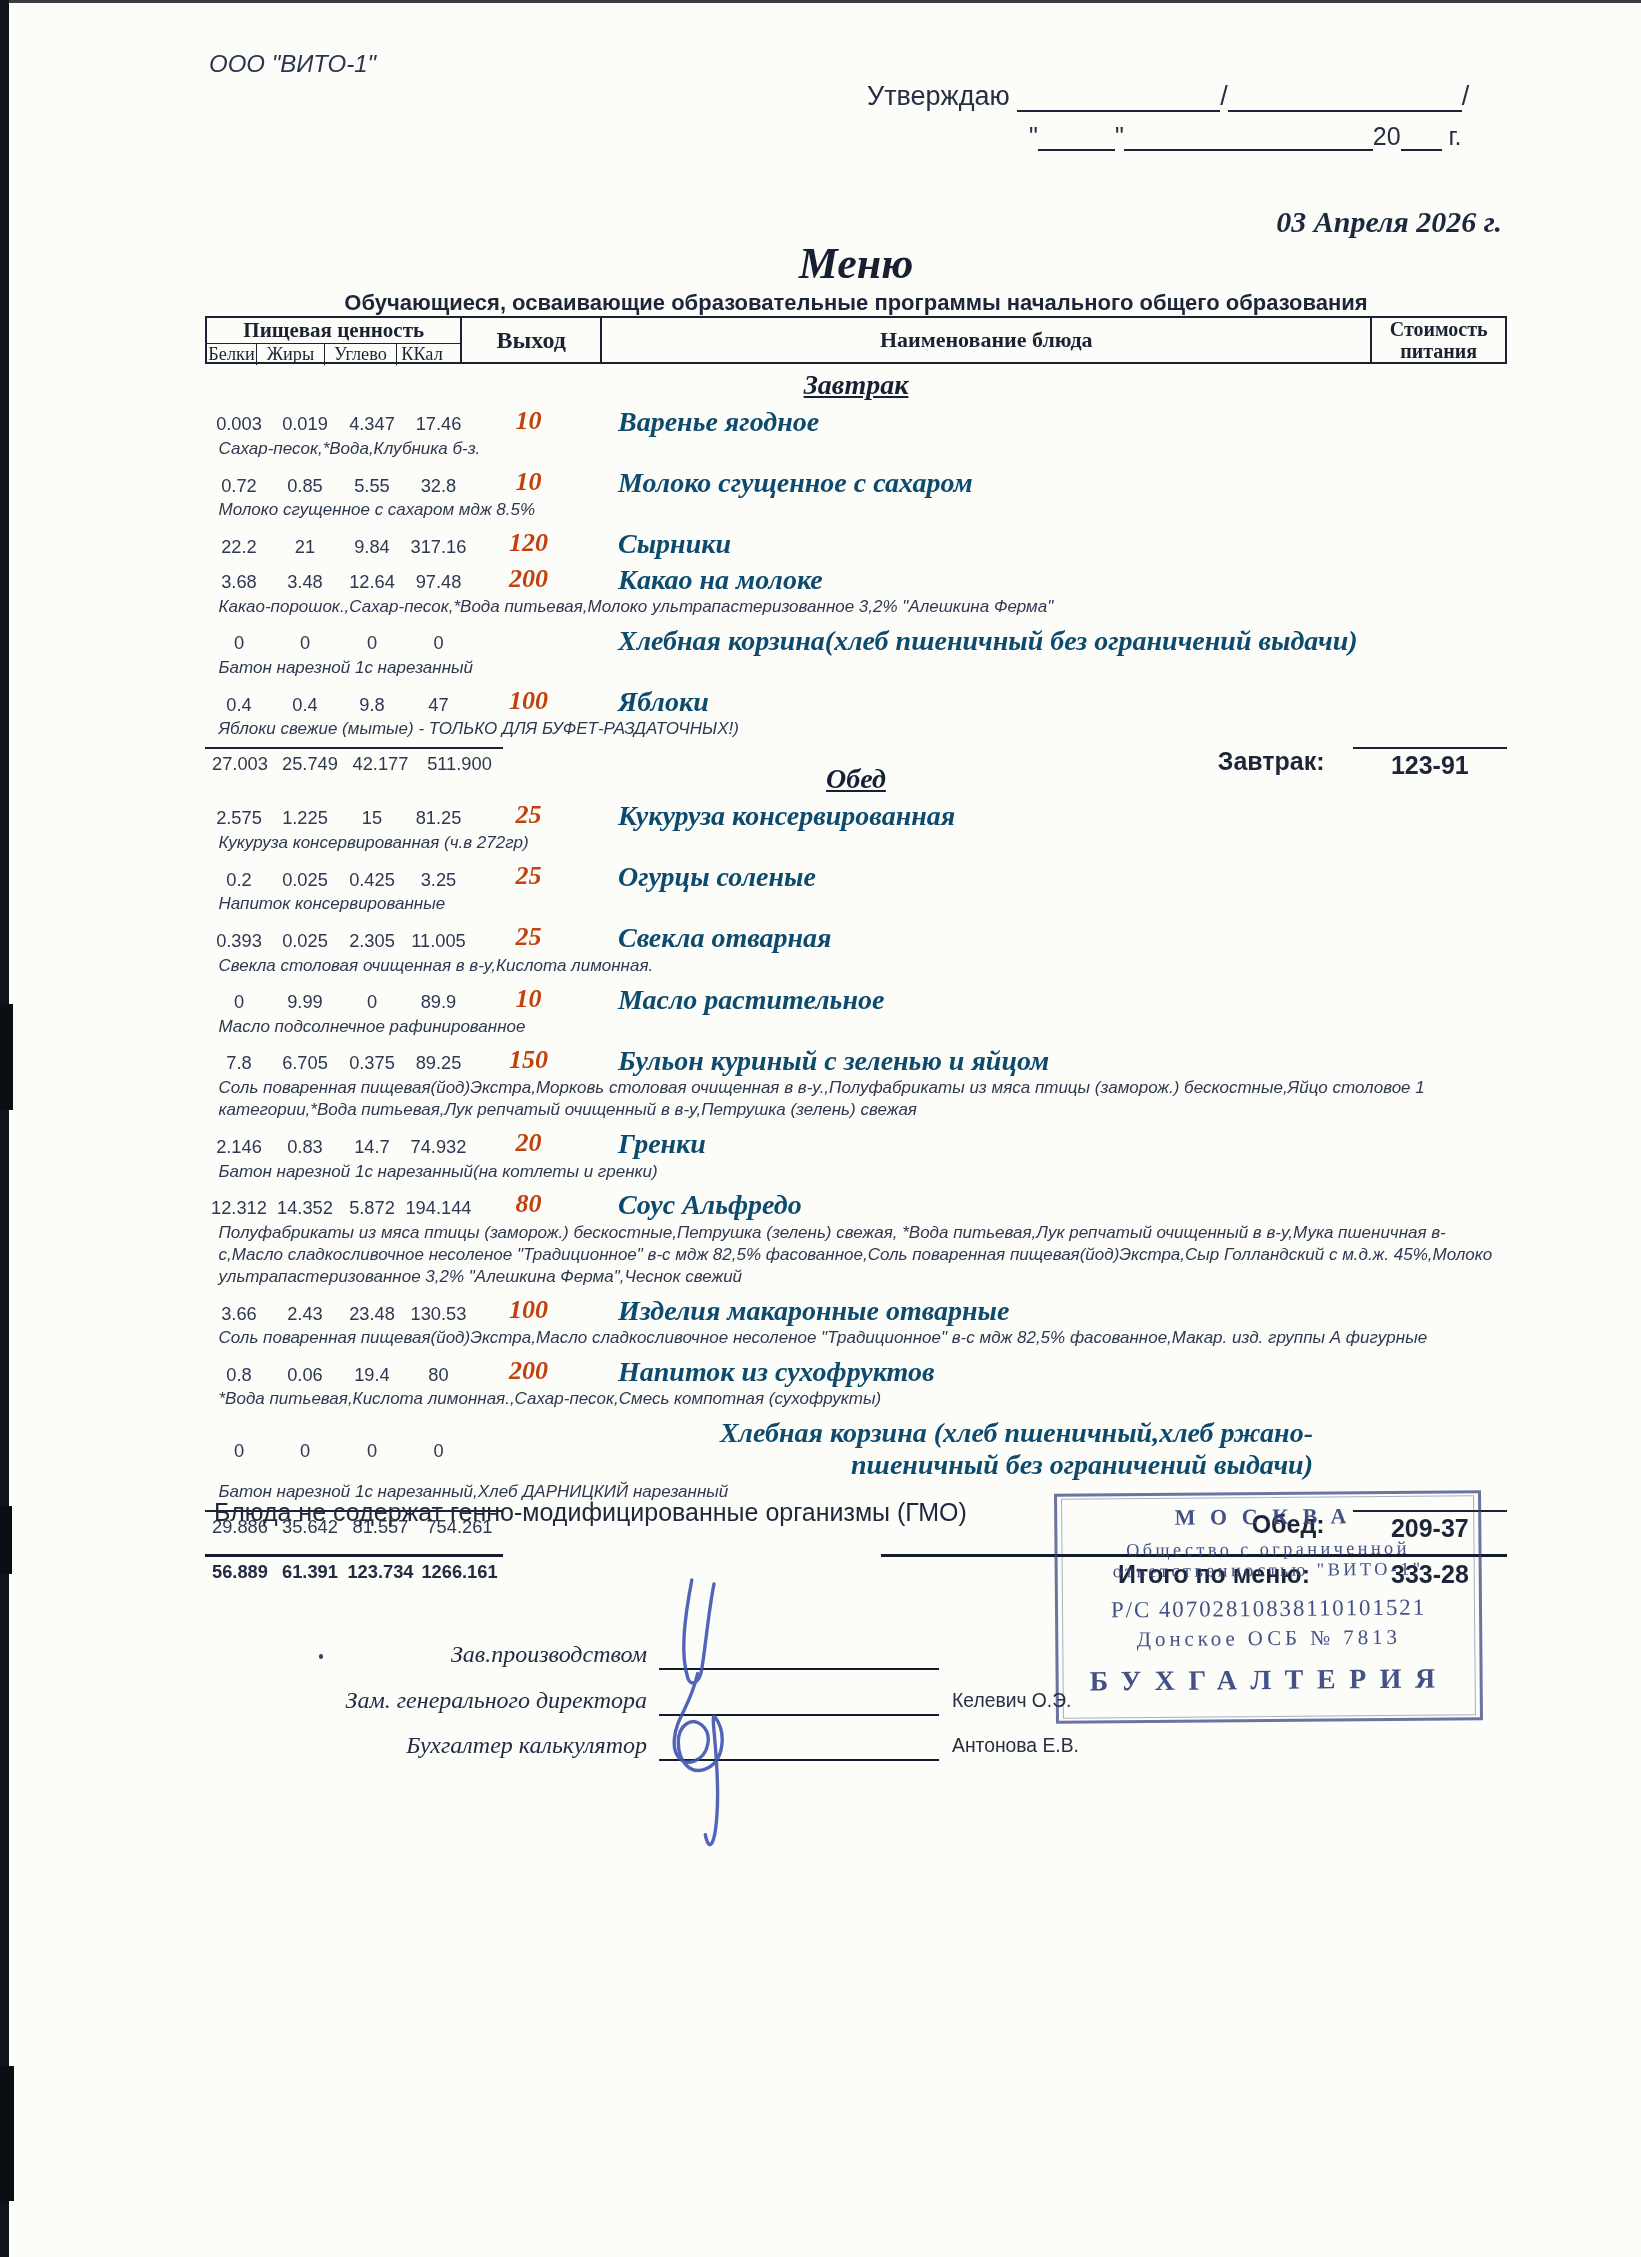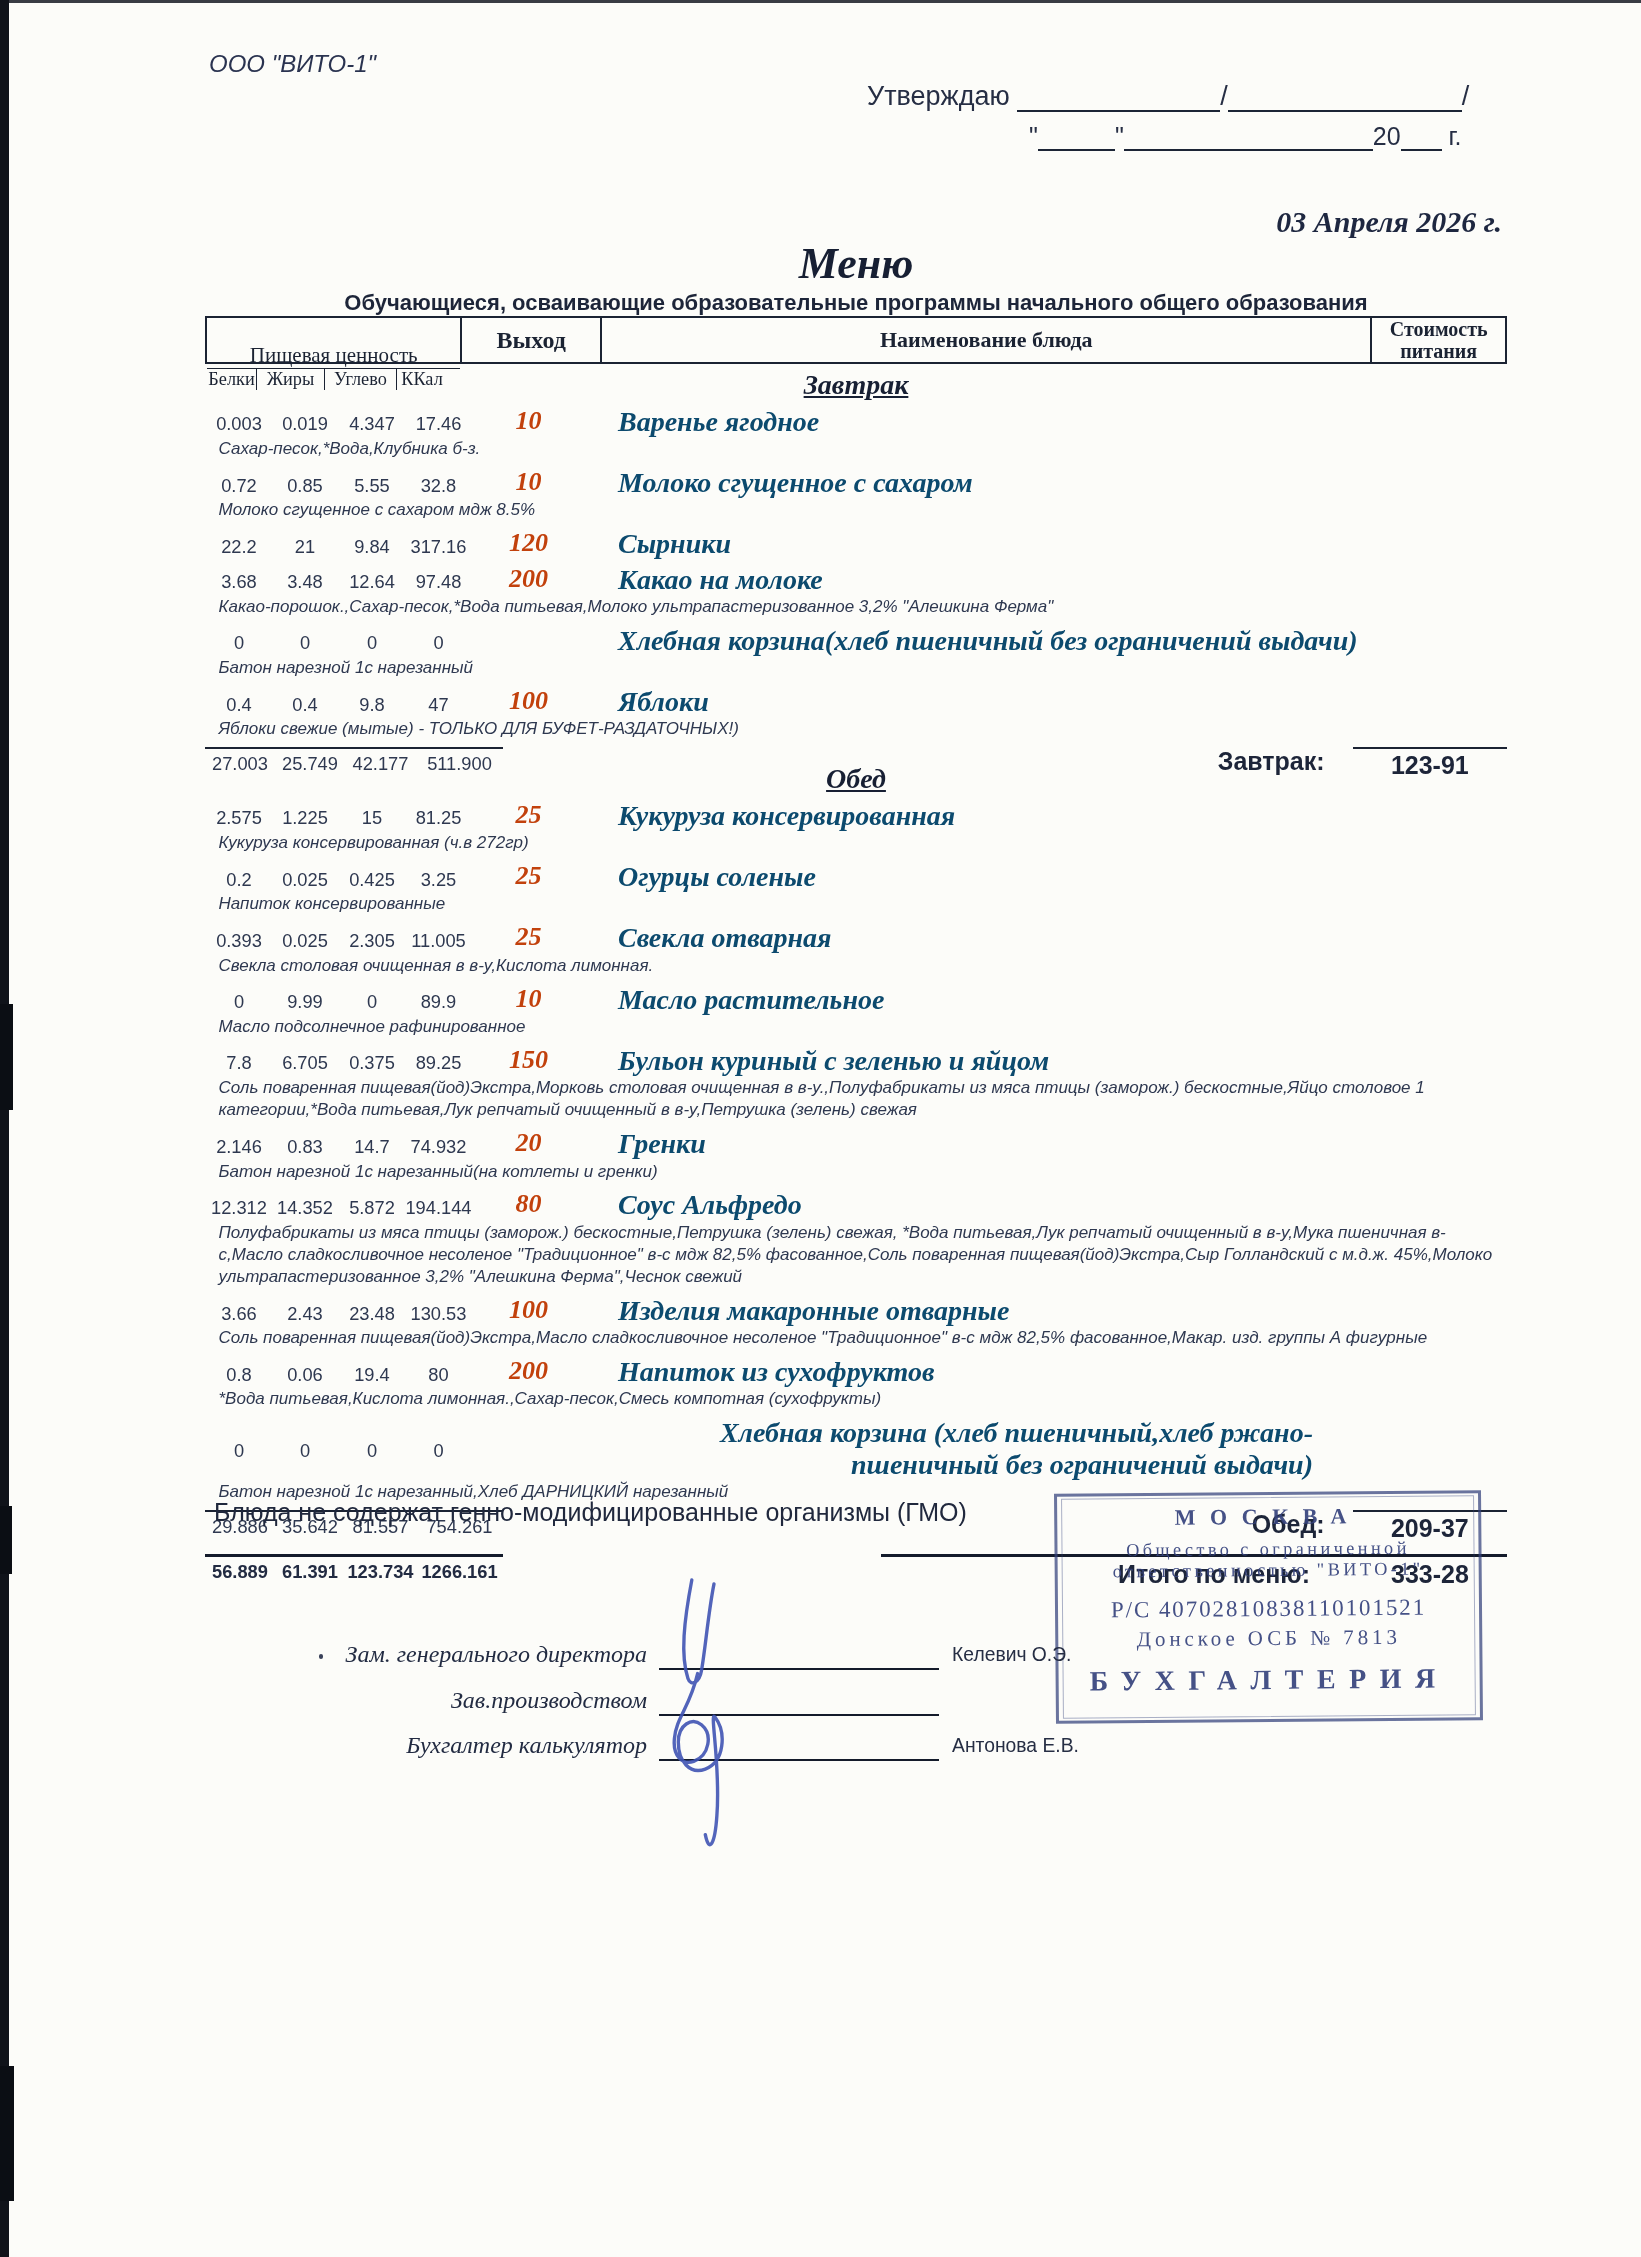--- a/index.html
+++ b/index.html
@@ -21,21 +21,21 @@
   .title{position:absolute;left:205px;top:238px;width:1302px;text-align:center;
          font-family:"Liberation Serif",serif;font-style:italic;font-weight:bold;font-size:44px;color:#171f33;}
   .subtitle{position:absolute;left:205px;top:290px;width:1302px;text-align:center;
             font-weight:bold;font-size:22px;color:#1d2539;}
 
   
   .thead{position:absolute;left:205px;top:316px;width:1302px;height:48px;display:flex;
          border:2.9px solid #1b2333;box-sizing:border-box;font-family:"Liberation Serif",serif;color:#1b2333;}
   .th-nutrition{width:256px;display:flex;flex-direction:column;border-right:2.4px solid #1b2333;box-sizing:border-box;}
   .th-nutrition-top{height:25px;border-bottom:1.9px solid #1b2333;display:flex;align-items:center;justify-content:center;
-                    font-weight:normal;font-size:21px;margin-top:25px;}
+                    font-weight:bold;font-size:21px;}
   .th-sub{flex:1;display:flex;}
   .th-sub span{display:flex;align-items:center;justify-content:center;font-size:18.3px;border-right:1.9px solid #1b2333;box-sizing:border-box;overflow:hidden;white-space:nowrap;}
   .th-sub span:last-child{border-right:none;}
   .sc1{width:50px;} .sc2{width:68px;} .sc3{width:72px;} .sc4{width:50px;}
   .th-out{width:140px;display:flex;align-items:center;justify-content:center;font-weight:bold;font-size:24px;
           border-right:2.4px solid #1b2333;box-sizing:border-box;}
   .th-dish{width:772px;display:flex;align-items:center;justify-content:center;font-weight:bold;font-size:22px;
            border-right:2.4px solid #1b2333;box-sizing:border-box;}
   .th-cost{width:133px;display:flex;align-items:center;justify-content:center;text-align:center;
            font-weight:bold;font-size:20px;line-height:1.12;}
@@ -239,28 +239,28 @@
       <div class="st-l3">ответственностью "ВИТО-1"</div>
       <div class="st-l4">Р/С 40702810838110101521</div>
       <div class="st-l5">Донское ОСБ  № 7813</div>
       <div class="st-l6">БУХГАЛТЕРИЯ</div>
     </div>
   </div>
 
   <div class="signatures">
     <div class="sig-bullet"></div>
     <div class="sig-row">
+      <span class="sig-role">Зав.производством</span>
+      <span class="sig-line"></span>
+      <span class="sig-name"></span>
+    </div>
+    <div class="sig-row">
       <span class="sig-role">Зам. генерального  директора</span>
       <span class="sig-line"></span>
       <span class="sig-name">Келевич О.Э.</span>
-    </div>
-    <div class="sig-row">
-      <span class="sig-role">Зав.производством</span>
-      <span class="sig-line"></span>
-      <span class="sig-name"></span>
     </div>
     <div class="sig-row">
       <span class="sig-role">Бухгалтер калькулятор</span>
       <span class="sig-line"></span>
       <span class="sig-name">Антонова Е.В.</span>
     </div>
   </div>
 
   <svg class="sig-ink" width="164" height="290" viewBox="0 0 170 300">
     <g fill="none" stroke="#4054b4" stroke-width="3.5" stroke-linecap="round" opacity="0.9">

